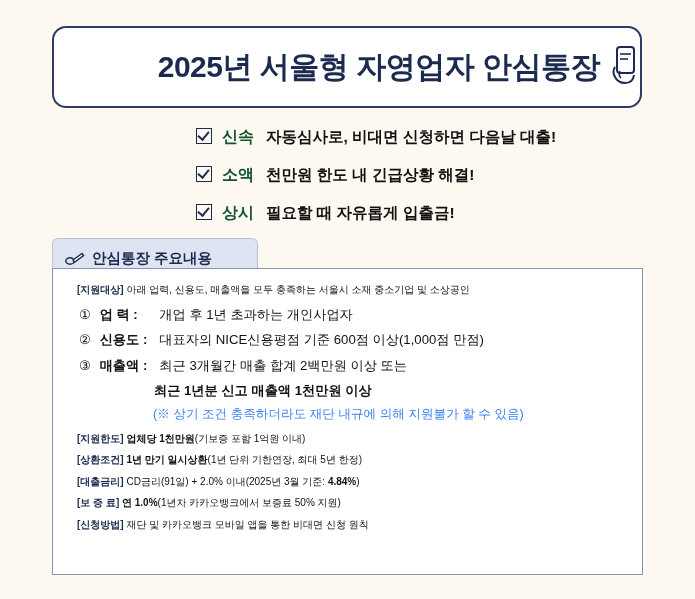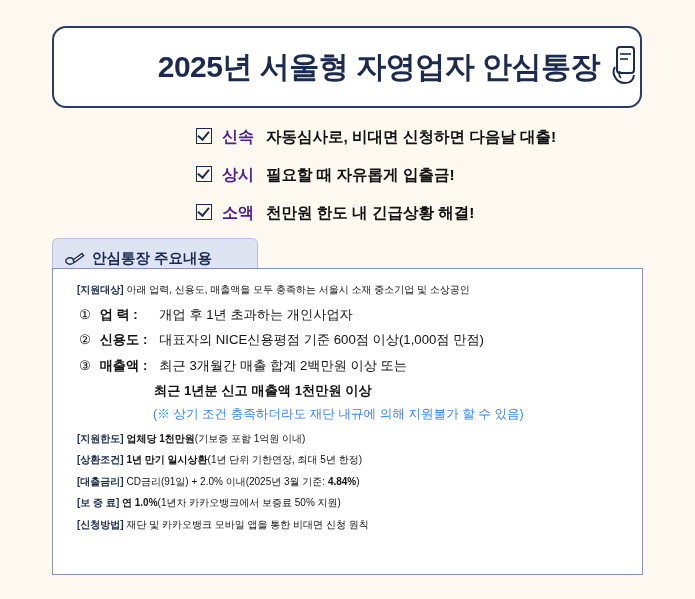--- a/index.html
+++ b/index.html
@@ -86,21 +86,21 @@
     left: 2.5px;
     top: 0px;
     width: 5px;
     height: 9px;
     border-right: 2px solid #1b2a4e;
     border-bottom: 2px solid #1b2a4e;
     transform: rotate(40deg);
   }
   .bullet-key {
     font-weight: bold;
-    color: #4c1d95;
+    color: #14532d;
     margin-right: 12px;
     font-size: 16px;
     white-space: nowrap;
   }
   .bullet-desc {
     font-weight: bold;
     color: #111;
     font-size: 15.5px;
     white-space: nowrap;
   }
@@ -216,27 +216,27 @@
   </div>
 
   <div class="bullets">
     <div class="bullet-row">
       <span class="check-box"></span>
       <span class="bullet-key">신속</span>
       <span class="bullet-desc">자동심사로, 비대면 신청하면 다음날 대출!</span>
     </div>
     <div class="bullet-row">
       <span class="check-box"></span>
+      <span class="bullet-key">소액</span>
+      <span class="bullet-desc">천만원 한도 내 긴급상황 해결!</span>
+    </div>
+    <div class="bullet-row">
+      <span class="check-box"></span>
       <span class="bullet-key">상시</span>
       <span class="bullet-desc">필요할 때 자유롭게 입출금!</span>
-    </div>
-    <div class="bullet-row">
-      <span class="check-box"></span>
-      <span class="bullet-key">소액</span>
-      <span class="bullet-desc">천만원 한도 내 긴급상황 해결!</span>
     </div>
   </div>
 
   <div class="section-tab">
     <span class="pen-icon">
       <svg width="20" height="16" viewBox="0 0 20 16">
         <ellipse cx="5" cy="9" rx="4.2" ry="3.2" fill="none" stroke="#1b2a4e" stroke-width="1.4"></ellipse>
         <path d="M8 8 L17 1.5 L18.6 3.6 L9.5 10.2 Z" fill="#ffffff" stroke="#1b2a4e" stroke-width="1.4"></path>
       </svg>
     </span>

